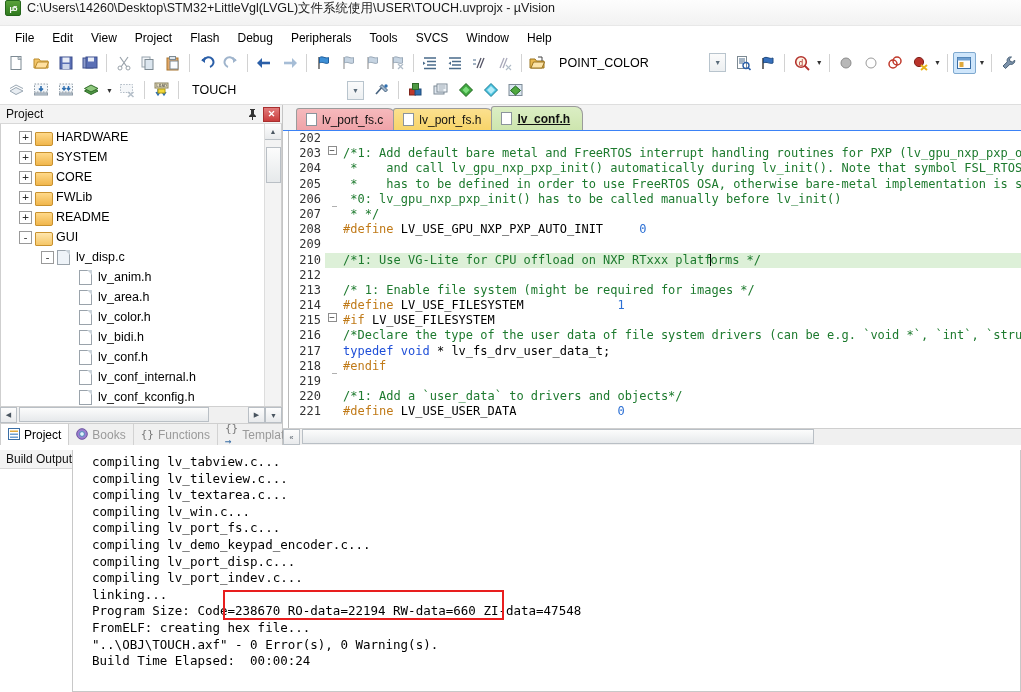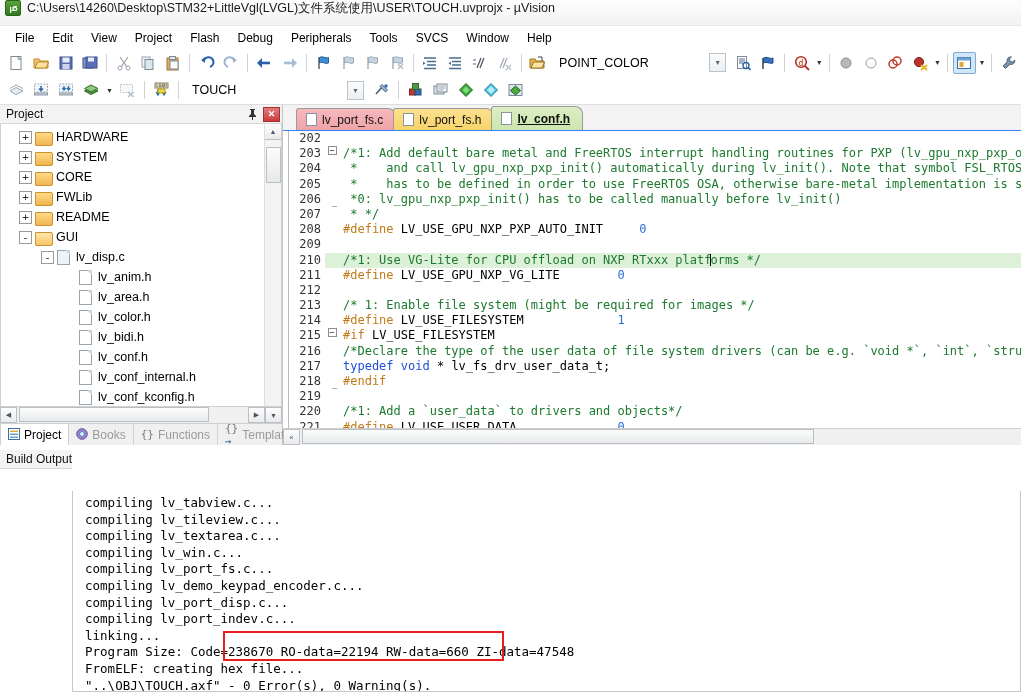--- a/index.html
+++ b/index.html
@@ -270,22 +270,21 @@
     display: flex; flex-direction: row; background: #fff;
   }
   .build-header {
     height: 19px; display: flex; align-items: center;
     background: #f3f3f3; border-bottom: 1px solid #d8d8d8;
     padding-left: 6px; font-size: 12px; color: #111;
   }
   .build-body {
     flex: 1; position: relative; overflow: hidden;
     background: #fff; border: 1px solid #c8c8c8; border-top: none;
-    padding: 4px 0 0 12px;
-    margin-top: 41px;
+    padding: 4px 0 0 19px;
   }
   .bline {
     font-family: "DejaVu Sans Mono", monospace; font-size: 12.5px;
     line-height: 16.6px; color: #000; white-space: pre;
   }
   .redbox {
     position: absolute; left: 150px; top: 140px;
     width: 281px; height: 30px;
     border: 2px solid #e81e1e; pointer-events: none;
   }
@@ -775,21 +774,20 @@
       <div class="code-area" id="codearea">
           <div class="codeline"><div class="gutter">202</div><div class="foldcol"></div><div class="ctext"></div></div>
           <div class="codeline"><div class="gutter">203</div><div class="foldcol"><span class="foldbox">−</span></div><div class="ctext"><span class="c-com">/*1: Add default bare metal and FreeRTOS interrupt handling routines for PXP (lv_gpu_nxp_pxp_o</span></div></div>
           <div class="codeline"><div class="gutter">204</div><div class="foldcol"><span class="foldline"></span></div><div class="ctext"><span class="c-com"> *    and call lv_gpu_nxp_pxp_init() automatically during lv_init(). Note that symbol FSL_RTOS_</span></div></div>
           <div class="codeline"><div class="gutter">205</div><div class="foldcol"><span class="foldline"></span></div><div class="ctext"><span class="c-com"> *    has to be defined in order to use FreeRTOS OSA, otherwise bare-metal implementation is se</span></div></div>
           <div class="codeline"><div class="gutter">206</div><div class="foldcol"><span class="foldline"></span></div><div class="ctext"><span class="c-com"> *0: lv_gpu_nxp_pxp_init() has to be called manually before lv_init()</span></div></div>
           <div class="codeline"><div class="gutter">207</div><div class="foldcol"><span class="foldend"></span></div><div class="ctext"><span class="c-com"> * */</span></div></div>
           <div class="codeline"><div class="gutter">208</div><div class="foldcol"><span class="foldline"></span></div><div class="ctext"><span class="c-pre">#define</span><span class="c-txt"> LV_USE_GPU_NXP_PXP_AUTO_INIT     </span><span class="c-num">0</span></div></div>
           <div class="codeline"><div class="gutter">209</div><div class="foldcol"><span class="foldline"></span></div><div class="ctext"></div></div>
           <div class="codeline hl"><div class="gutter">210</div><div class="foldcol"><span class="foldline"></span></div><div class="ctext"><span class="c-com">/*1: Use VG-Lite for CPU offload on NXP RTxxx platf</span><span class="caret"></span><span class="c-com">orms */</span></div></div>
-          <div class="codeline"><div class="gutter">211</div><div class="foldcol"><span class="foldline"></span></div><div class="ctext"><span class="c-pre">#define</span><span class="c-txt"> LV_USE_GPU_NXP_VG_LITE        </span><span class="c-num">0</span></div></div>
           <div class="codeline"><div class="gutter">212</div><div class="foldcol"><span class="foldline"></span></div><div class="ctext"></div></div>
           <div class="codeline"><div class="gutter">213</div><div class="foldcol"><span class="foldline"></span></div><div class="ctext"><span class="c-com">/* 1: Enable file system (might be required for images */</span></div></div>
           <div class="codeline"><div class="gutter">214</div><div class="foldcol"><span class="foldline"></span></div><div class="ctext"><span class="c-pre">#define</span><span class="c-txt"> LV_USE_FILESYSTEM             </span><span class="c-num">1</span></div></div>
           <div class="codeline"><div class="gutter">215</div><div class="foldcol"><span class="foldbox">−</span></div><div class="ctext"><span class="c-pre">#if</span><span class="c-txt"> LV_USE_FILESYSTEM</span></div></div>
           <div class="codeline"><div class="gutter">216</div><div class="foldcol"><span class="foldline"></span></div><div class="ctext"><span class="c-com">/*Declare the type of the user data of file system drivers (can be e.g. `void *`, `int`, `stru</span></div></div>
           <div class="codeline"><div class="gutter">217</div><div class="foldcol"><span class="foldline"></span></div><div class="ctext"><span class="c-kw">typedef void</span><span class="c-txt"> * lv_fs_drv_user_data_t;</span></div></div>
           <div class="codeline"><div class="gutter">218</div><div class="foldcol"><span class="foldline"></span></div><div class="ctext"><span class="c-pre">#endif</span></div></div>
           <div class="codeline"><div class="gutter">219</div><div class="foldcol"><span class="foldend"></span></div><div class="ctext"></div></div>
           <div class="codeline"><div class="gutter">220</div><div class="foldcol"><span class="foldline"></span></div><div class="ctext"><span class="c-com">/*1: Add a `user_data` to drivers and objects*/</span></div></div>
           <div class="codeline"><div class="gutter">221</div><div class="foldcol"><span class="foldline"></span></div><div class="ctext"><span class="c-pre">#define</span><span class="c-txt"> LV_USE_USER_DATA              </span><span class="c-num">0</span></div></div>

